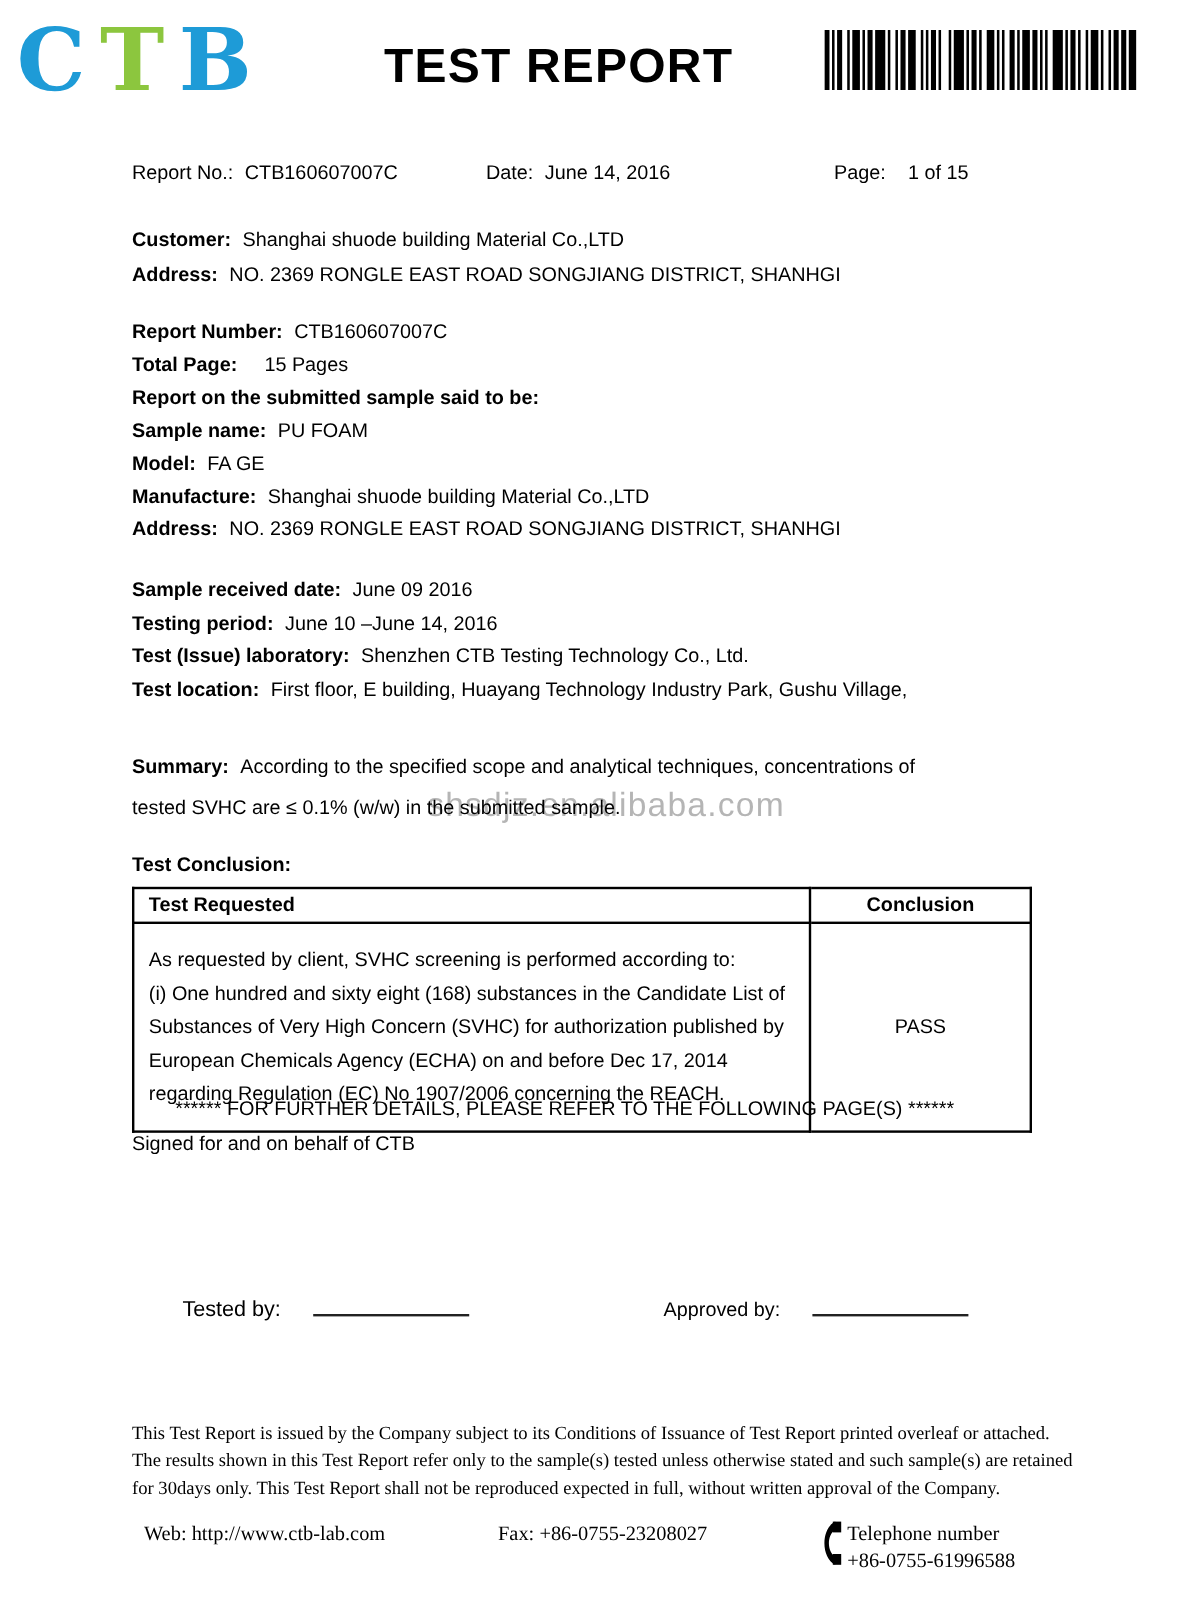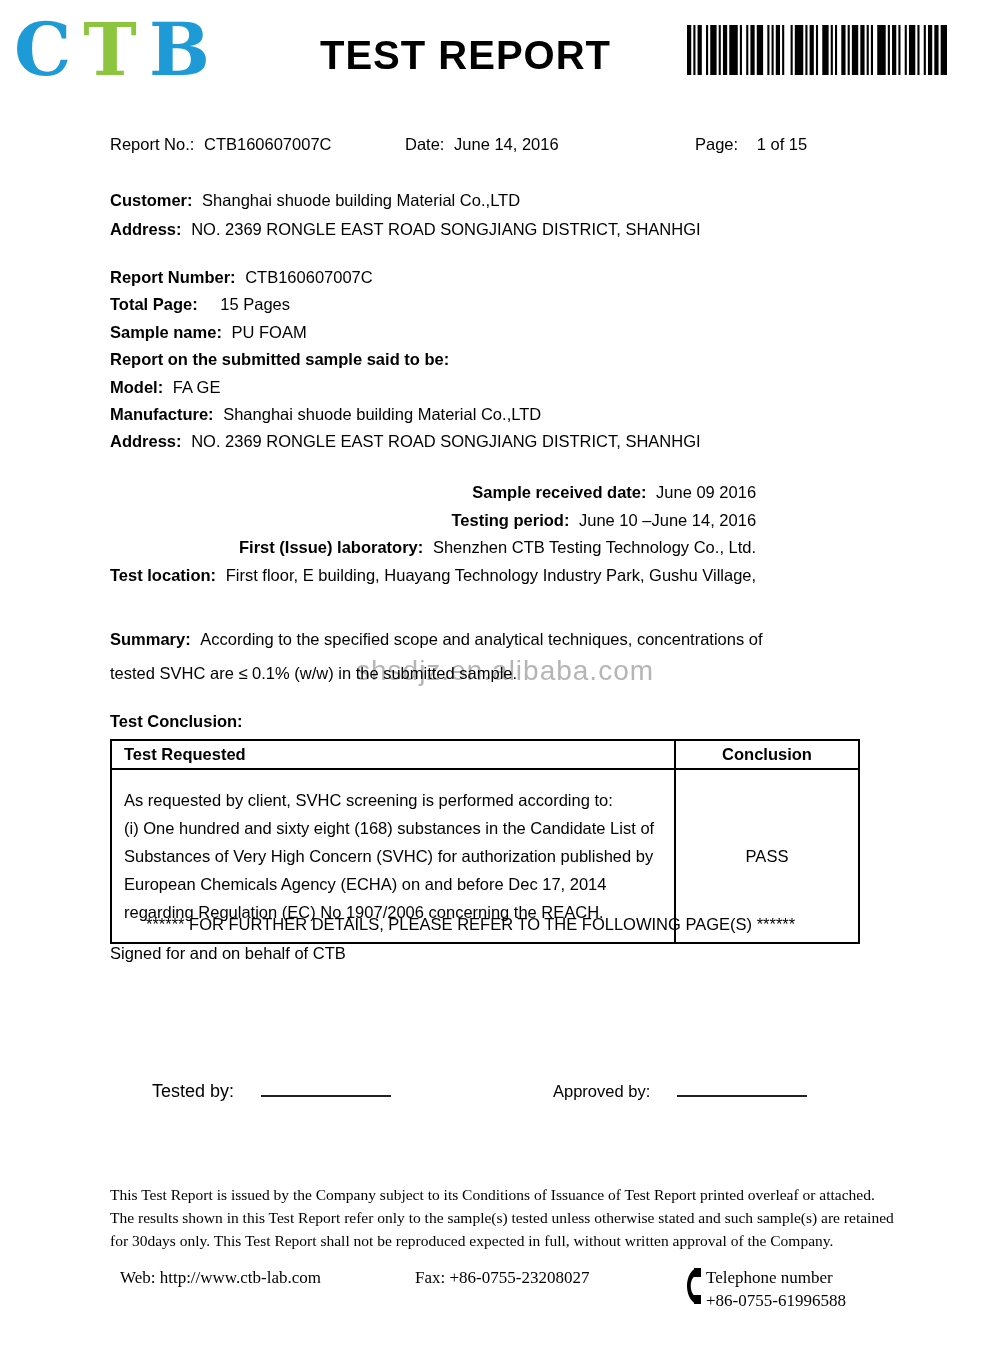--- a/index.html
+++ b/index.html
@@ -24,21 +24,21 @@
   .meta-date { position:absolute; left:295px; top:0; }
   .meta-page { position:absolute; left:585px; top:0; }
   .meta-page .val { margin-left:14px; }
   .lbl { font-weight:bold; }
   .val { margin-left:5px; }
   .gapw { margin-left:18px; }
   
   .block { position:absolute; left:110px; font-size:16.5px; }
   .customer-block { top:186px; line-height:29px; }
   .report-block   { top:264px; line-height:27.4px; }
-  .sample-block   { top:479px; line-height:27.6px;text-align:right; }
+  .sample-block   { top:479px; line-height:27.6px; }
   .indent { margin-left:120px; }
   .summary-block  { top:622px; line-height:34px; width:740px; }
   .watermark {
     position:absolute; left:356px; top:655px; z-index:0;
     font-size:28px; color:#a9a9a9; letter-spacing:1px; opacity:0.85;
   }
   .block, .conclusion-heading, .conclusion-table { z-index:1; }
   
   .conclusion-heading { position:absolute; top:712px; left:110px; font-size:16.5px; font-weight:bold; }
   .conclusion-table {
@@ -153,27 +153,27 @@
   <div class="block report-block">
     <div>
       <span class="lbl">Report Number:</span>
       <span class="val">CTB160607007C</span>
     </div>
     <div>
       <span class="lbl">Total Page:</span>
       <span class="val gapw">15 Pages</span>
     </div>
     <div>
+      <span class="lbl">Report on the submitted sample said to be:</span>
+    </div>
+    <div>
       <span class="lbl">Sample name:</span>
       <span class="val">PU FOAM</span>
     </div>
     <div>
-      <span class="lbl">Report on the submitted sample said to be:</span>
-    </div>
-    <div>
       <span class="lbl">Model:</span>
       <span class="val">FA GE</span>
     </div>
     <div>
       <span class="lbl">Manufacture:</span>
       <span class="val">Shanghai shuode building Material Co.,LTD</span>
     </div>
     <div>
       <span class="lbl">Address:</span>
       <span class="val">NO. 2369 RONGLE EAST ROAD SONGJIANG DISTRICT, SHANHGI</span>
@@ -183,21 +183,21 @@
   <div class="block sample-block">
     <div>
       <span class="lbl">Sample received date:</span>
       <span class="val">June 09 2016</span>
     </div>
     <div>
       <span class="lbl">Testing period:</span>
       <span class="val">June 10 –June 14, 2016</span>
     </div>
     <div>
-      <span class="lbl">First (Issue) laboratory:</span>
+      <span class="lbl">Test (Issue) laboratory:</span>
       <span class="val">Shenzhen CTB Testing Technology Co., Ltd.</span>
     </div>
     <div>
       <span class="lbl">Test location:</span>
       <span class="val">First floor, E building, Huayang Technology Industry Park, Gushu Village,</span>
     </div>
   </div>
 
   <div class="block summary-block">
     <div>

